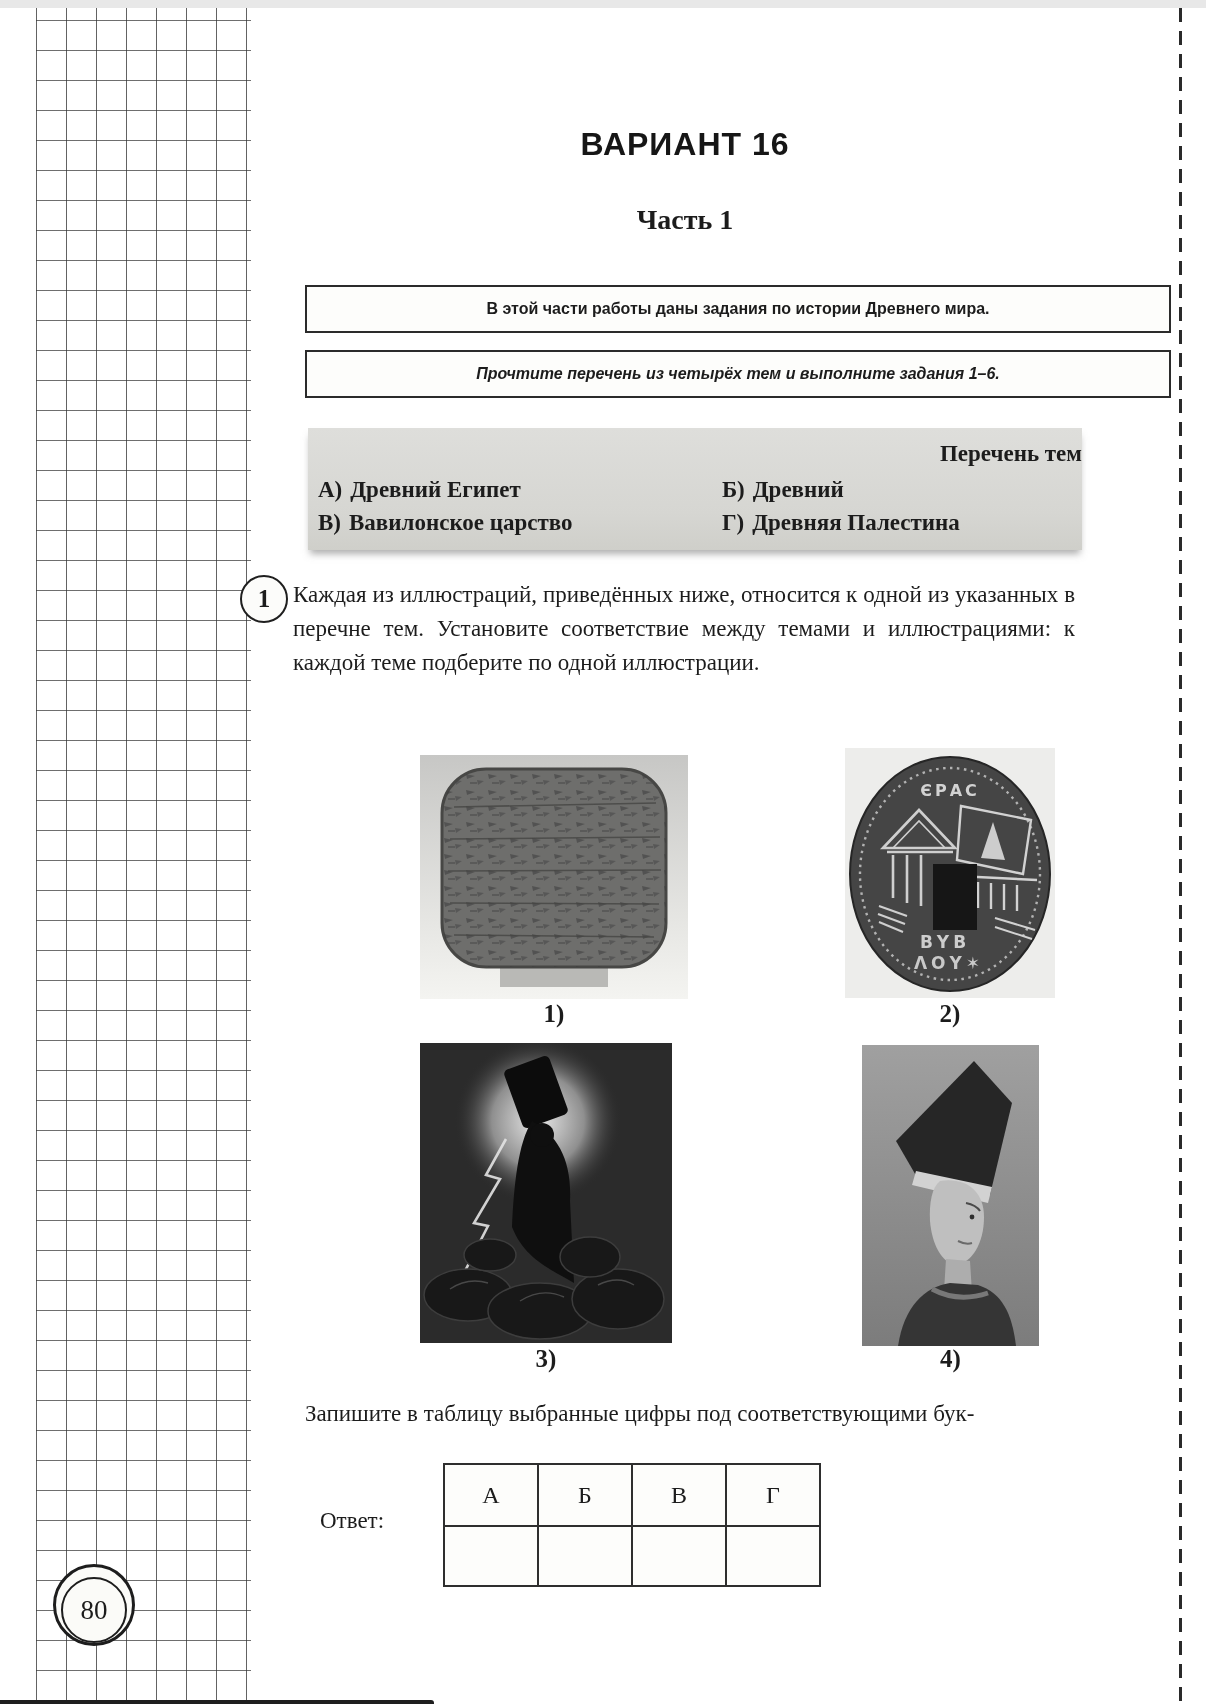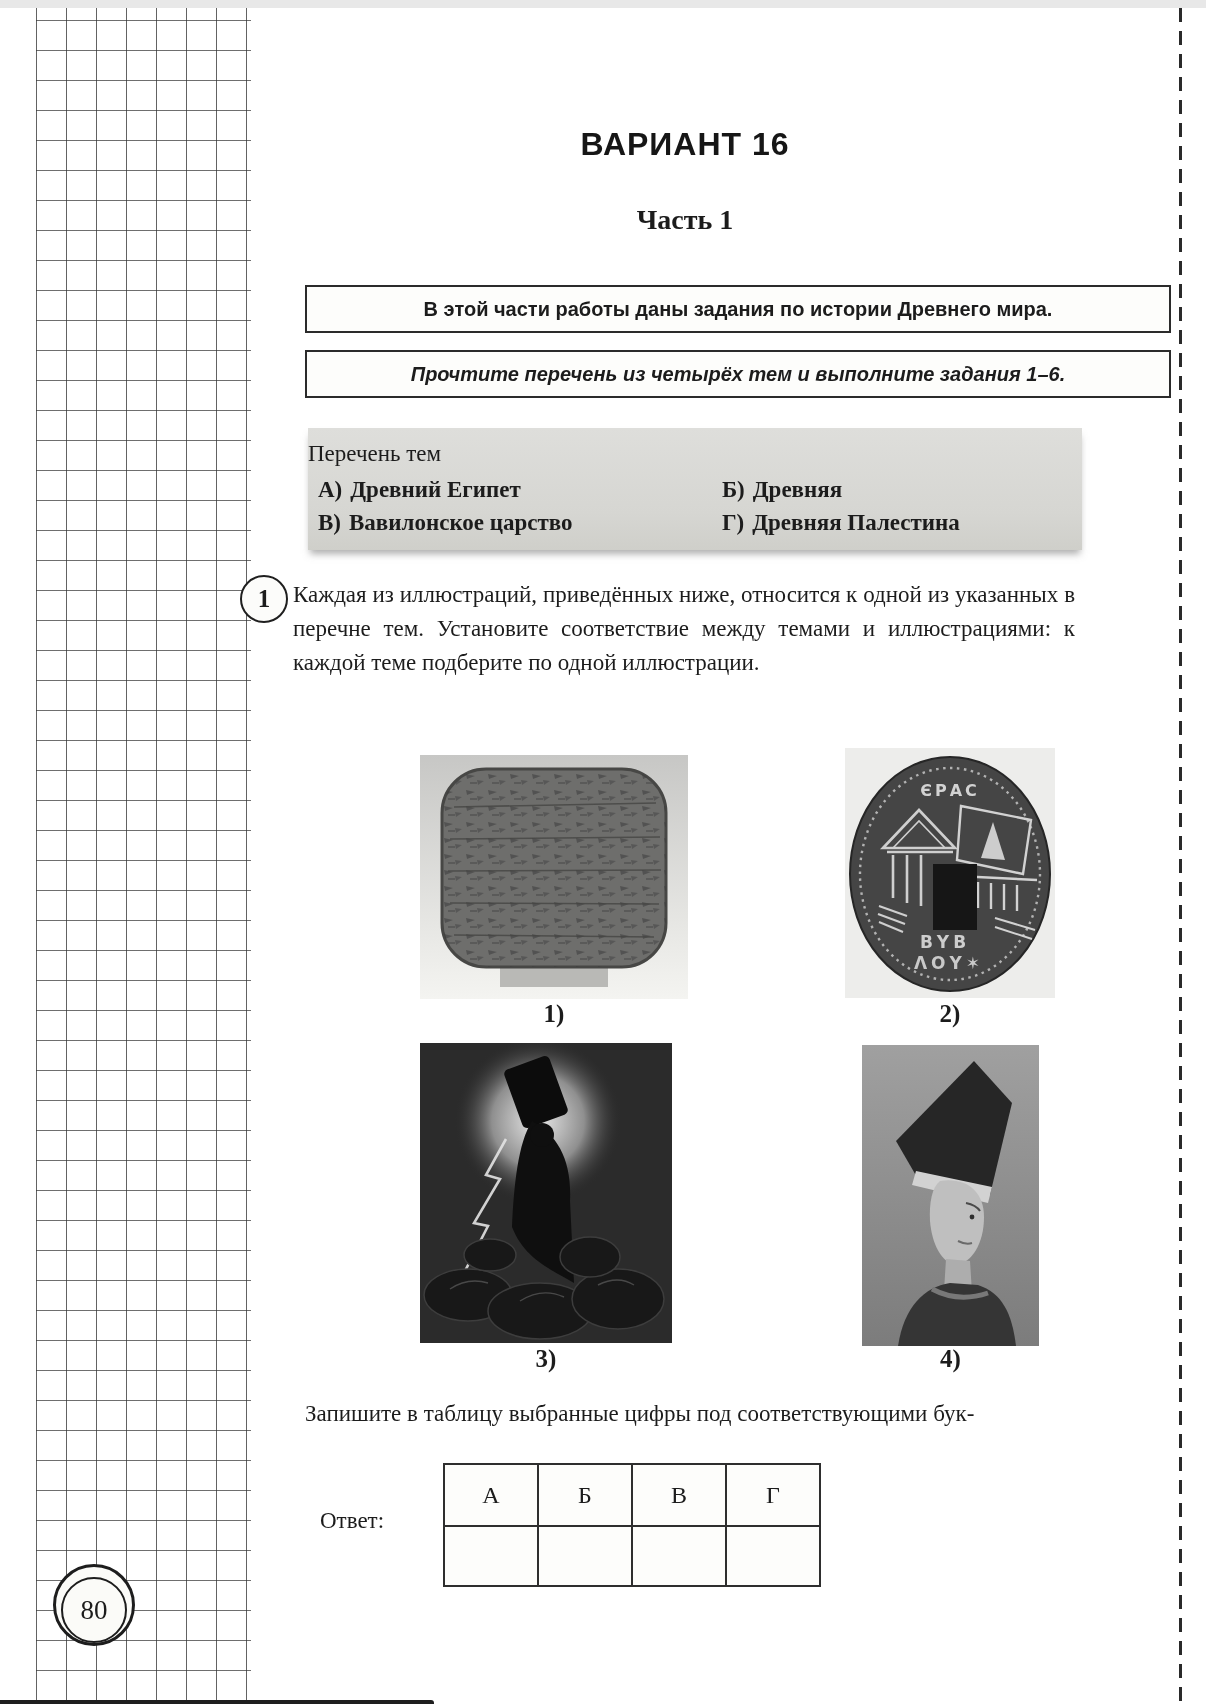--- a/index.html
+++ b/index.html
@@ -26,31 +26,31 @@
     font-family:"Liberation Sans","DejaVu Sans",sans-serif;font-weight:bold;
     font-size:32px;letter-spacing:1px;color:#161616;
   }
   .part-title{
     position:absolute;left:250px;top:196px;width:870px;text-align:center;
     font-weight:bold;font-size:28px;
   }
   .rule-box{
     position:absolute;left:305px;width:862px;height:44px;border:2px solid #2b2b2b;
     display:flex;align-items:center;justify-content:center;
-    font-family:"Liberation Sans","DejaVu Sans",sans-serif;font-weight:bold;font-size:20px;
+    font-family:"Liberation Sans","DejaVu Sans",sans-serif;font-weight:bold;font-size:16px;
     background:#fdfdfb;
   }
   .rule-box.first{top:277px;}
   .rule-box.second{top:342px;font-style:italic;align-items:center;}
   .topics{
     position:absolute;left:308px;top:420px;width:774px;height:122px;
     background:linear-gradient(180deg,#dededb 0%,#d6d6d2 70%,#cfcfca 100%);
     box-shadow:0 6px 7px -2px rgba(110,110,110,.55);
   }
-  .topics-heading{margin-top:13px;text-align:left;font-weight:normal;font-size:23px;}
+  .topics-heading{margin-top:13px;text-align:right;font-weight:bold;font-size:23px;}
   .topics-grid{
     display:grid;grid-template-columns:54% 46%;padding:10px 16px 0 10px;row-gap:7px;
     font-weight:bold;font-size:23px;
   }
   .topic-item{white-space:nowrap;}
   .topic-item .tl{margin-right:8px;}
   .q-circle{
     position:absolute;left:240px;top:567px;width:44px;height:44px;border:2px solid #1f1f1f;
     border-radius:50%;display:flex;align-items:center;justify-content:center;
     font-weight:bold;font-size:25px;background:#fcfcfa;
@@ -108,21 +108,21 @@
     <span>Прочтите перечень из четырёх тем и выполните задания 1–6.</span>
   </div>
 
   <div class="topics">
     <div class="topics-heading">Перечень тем</div>
     <div class="topics-grid">
       <div class="topic-item">
         <span class="tl">А)</span><span>Древний Египет</span>
       </div>
       <div class="topic-item">
-        <span class="tl">Б)</span><span>Древняя</span>
+        <span class="tl">Б)</span><span>Древний</span>
       </div>
       <div class="topic-item">
         <span class="tl">В)</span><span>Вавилонское царство</span>
       </div>
       <div class="topic-item">
         <span class="tl">Г)</span><span>Древняя Палестина</span>
       </div>
     </div>
   </div>
 

